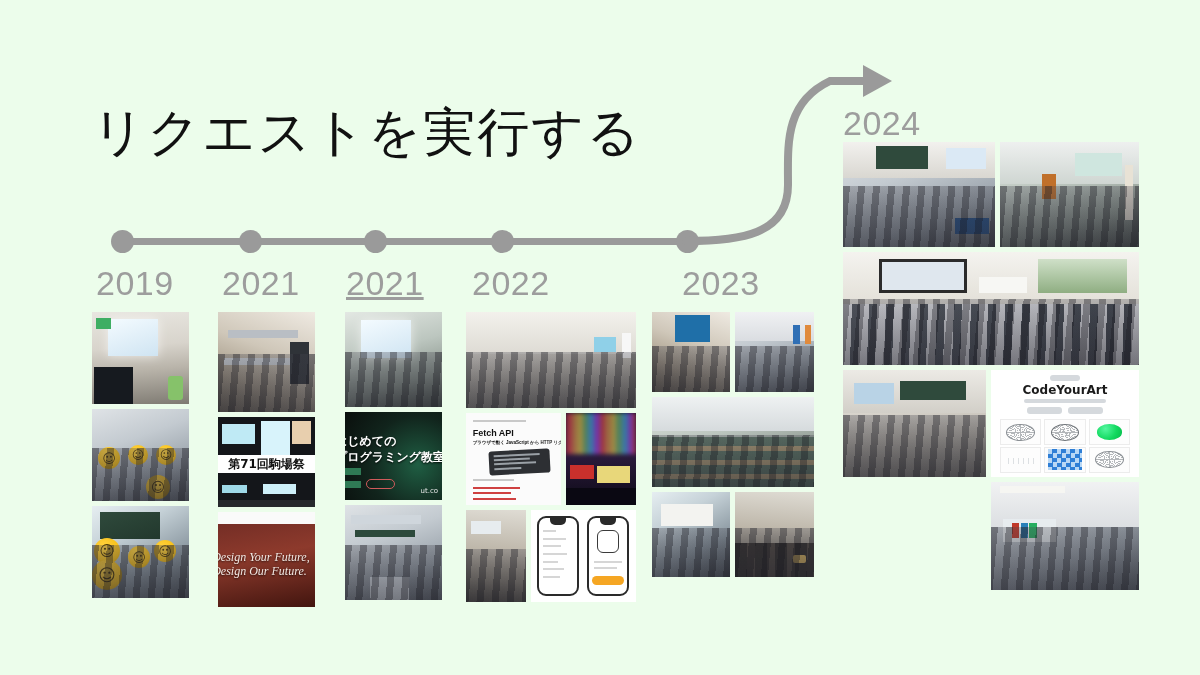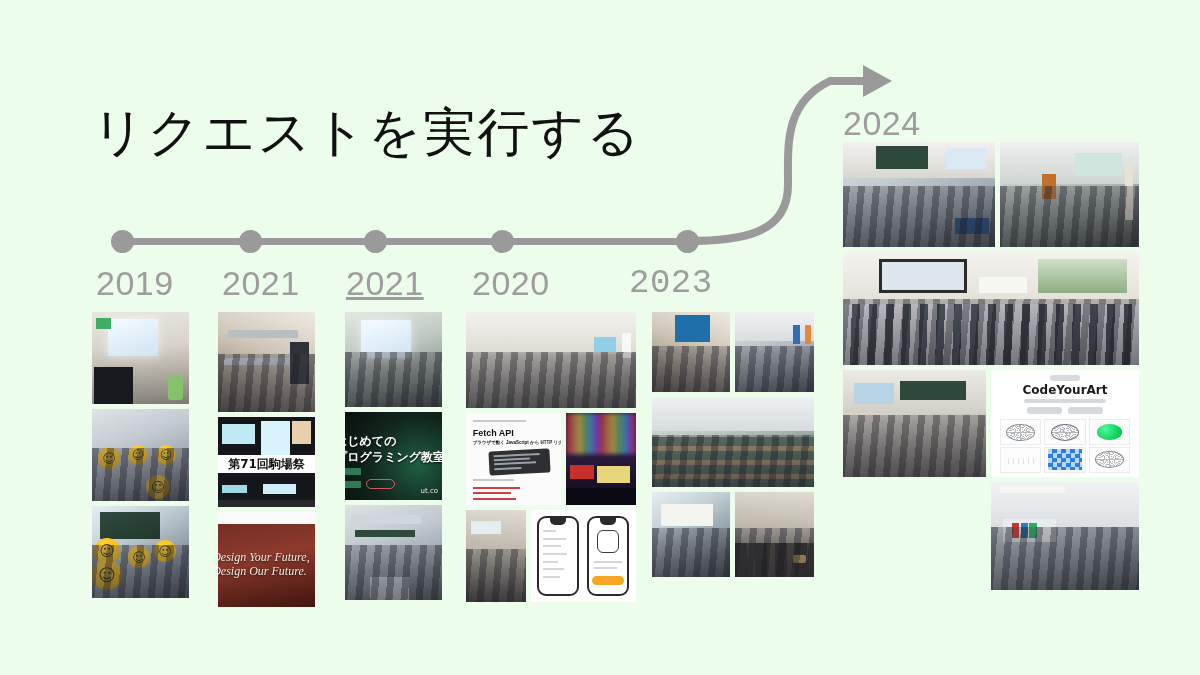--- a/index.html
+++ b/index.html
@@ -248,22 +248,22 @@
 
     <div class="tl-dot" style="left:111px;"></div>
     <div class="tl-dot" style="left:239px;"></div>
     <div class="tl-dot" style="left:364px;"></div>
     <div class="tl-dot" style="left:491px;"></div>
     <div class="tl-dot" style="left:676px;"></div>
 
     <div class="tl-year" style="left:96px;">2019</div>
     <div class="tl-year" style="left:222px;">2021</div>
     <div class="tl-year" style="left:346px;text-decoration:underline;">2021</div>
-    <div class="tl-year" style="left:472px;">2020</div>
-    <div class="tl-year" style="left:629px;font-family:Liberation Mono, monospace;">2023</div>
+    <div class="tl-year" style="left:472px;">2022</div>
+    <div class="tl-year" style="left:682px;">2023</div>
 
     <svg id="arrowSvg" width="230" height="200" viewBox="0 0 230 200">
       <path d="M 6 186 C 60 186, 108 180, 108 130 C 108 90, 104 48, 150 26 L 188 26" fill="none" stroke="#9a9a9a" stroke-width="8" stroke-linecap="round"></path>
       <polygon points="183,10 212,26 183,42" fill="#9a9a9a"></polygon>
     </svg>
 
     <div id="year2024">2024</div>
   </div>
 
   <div class="col" style="left:92px; width:97px;">

